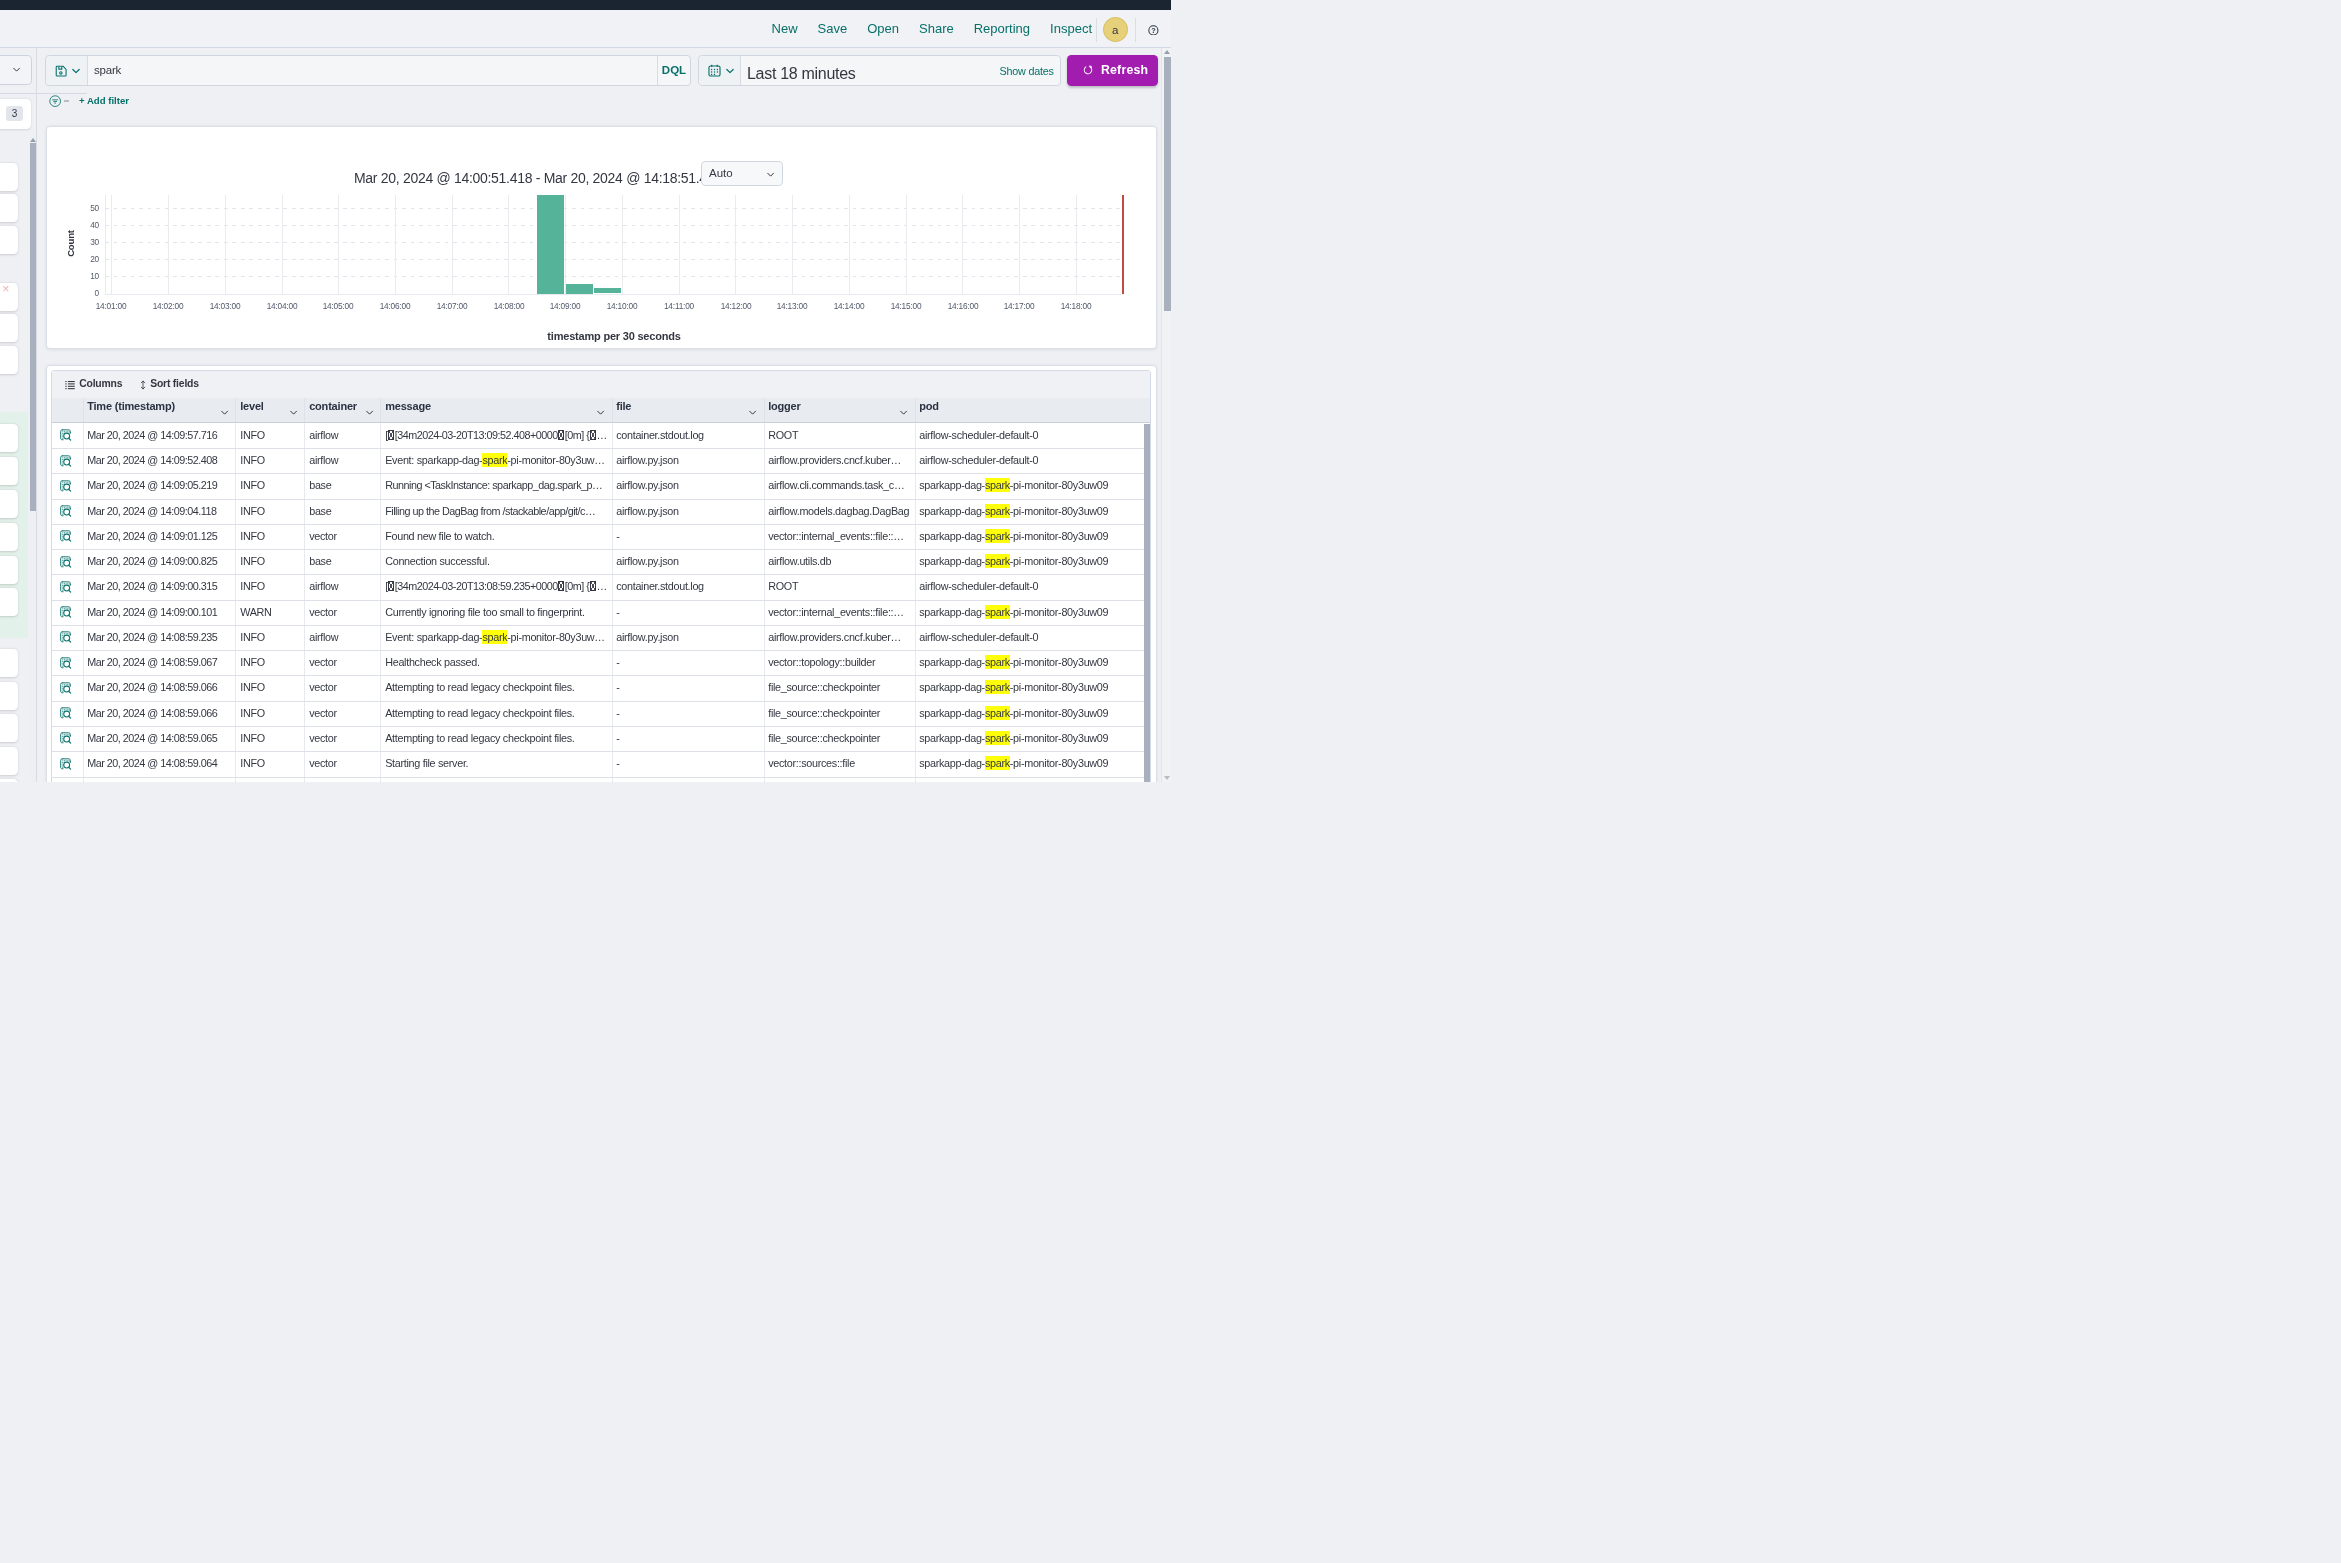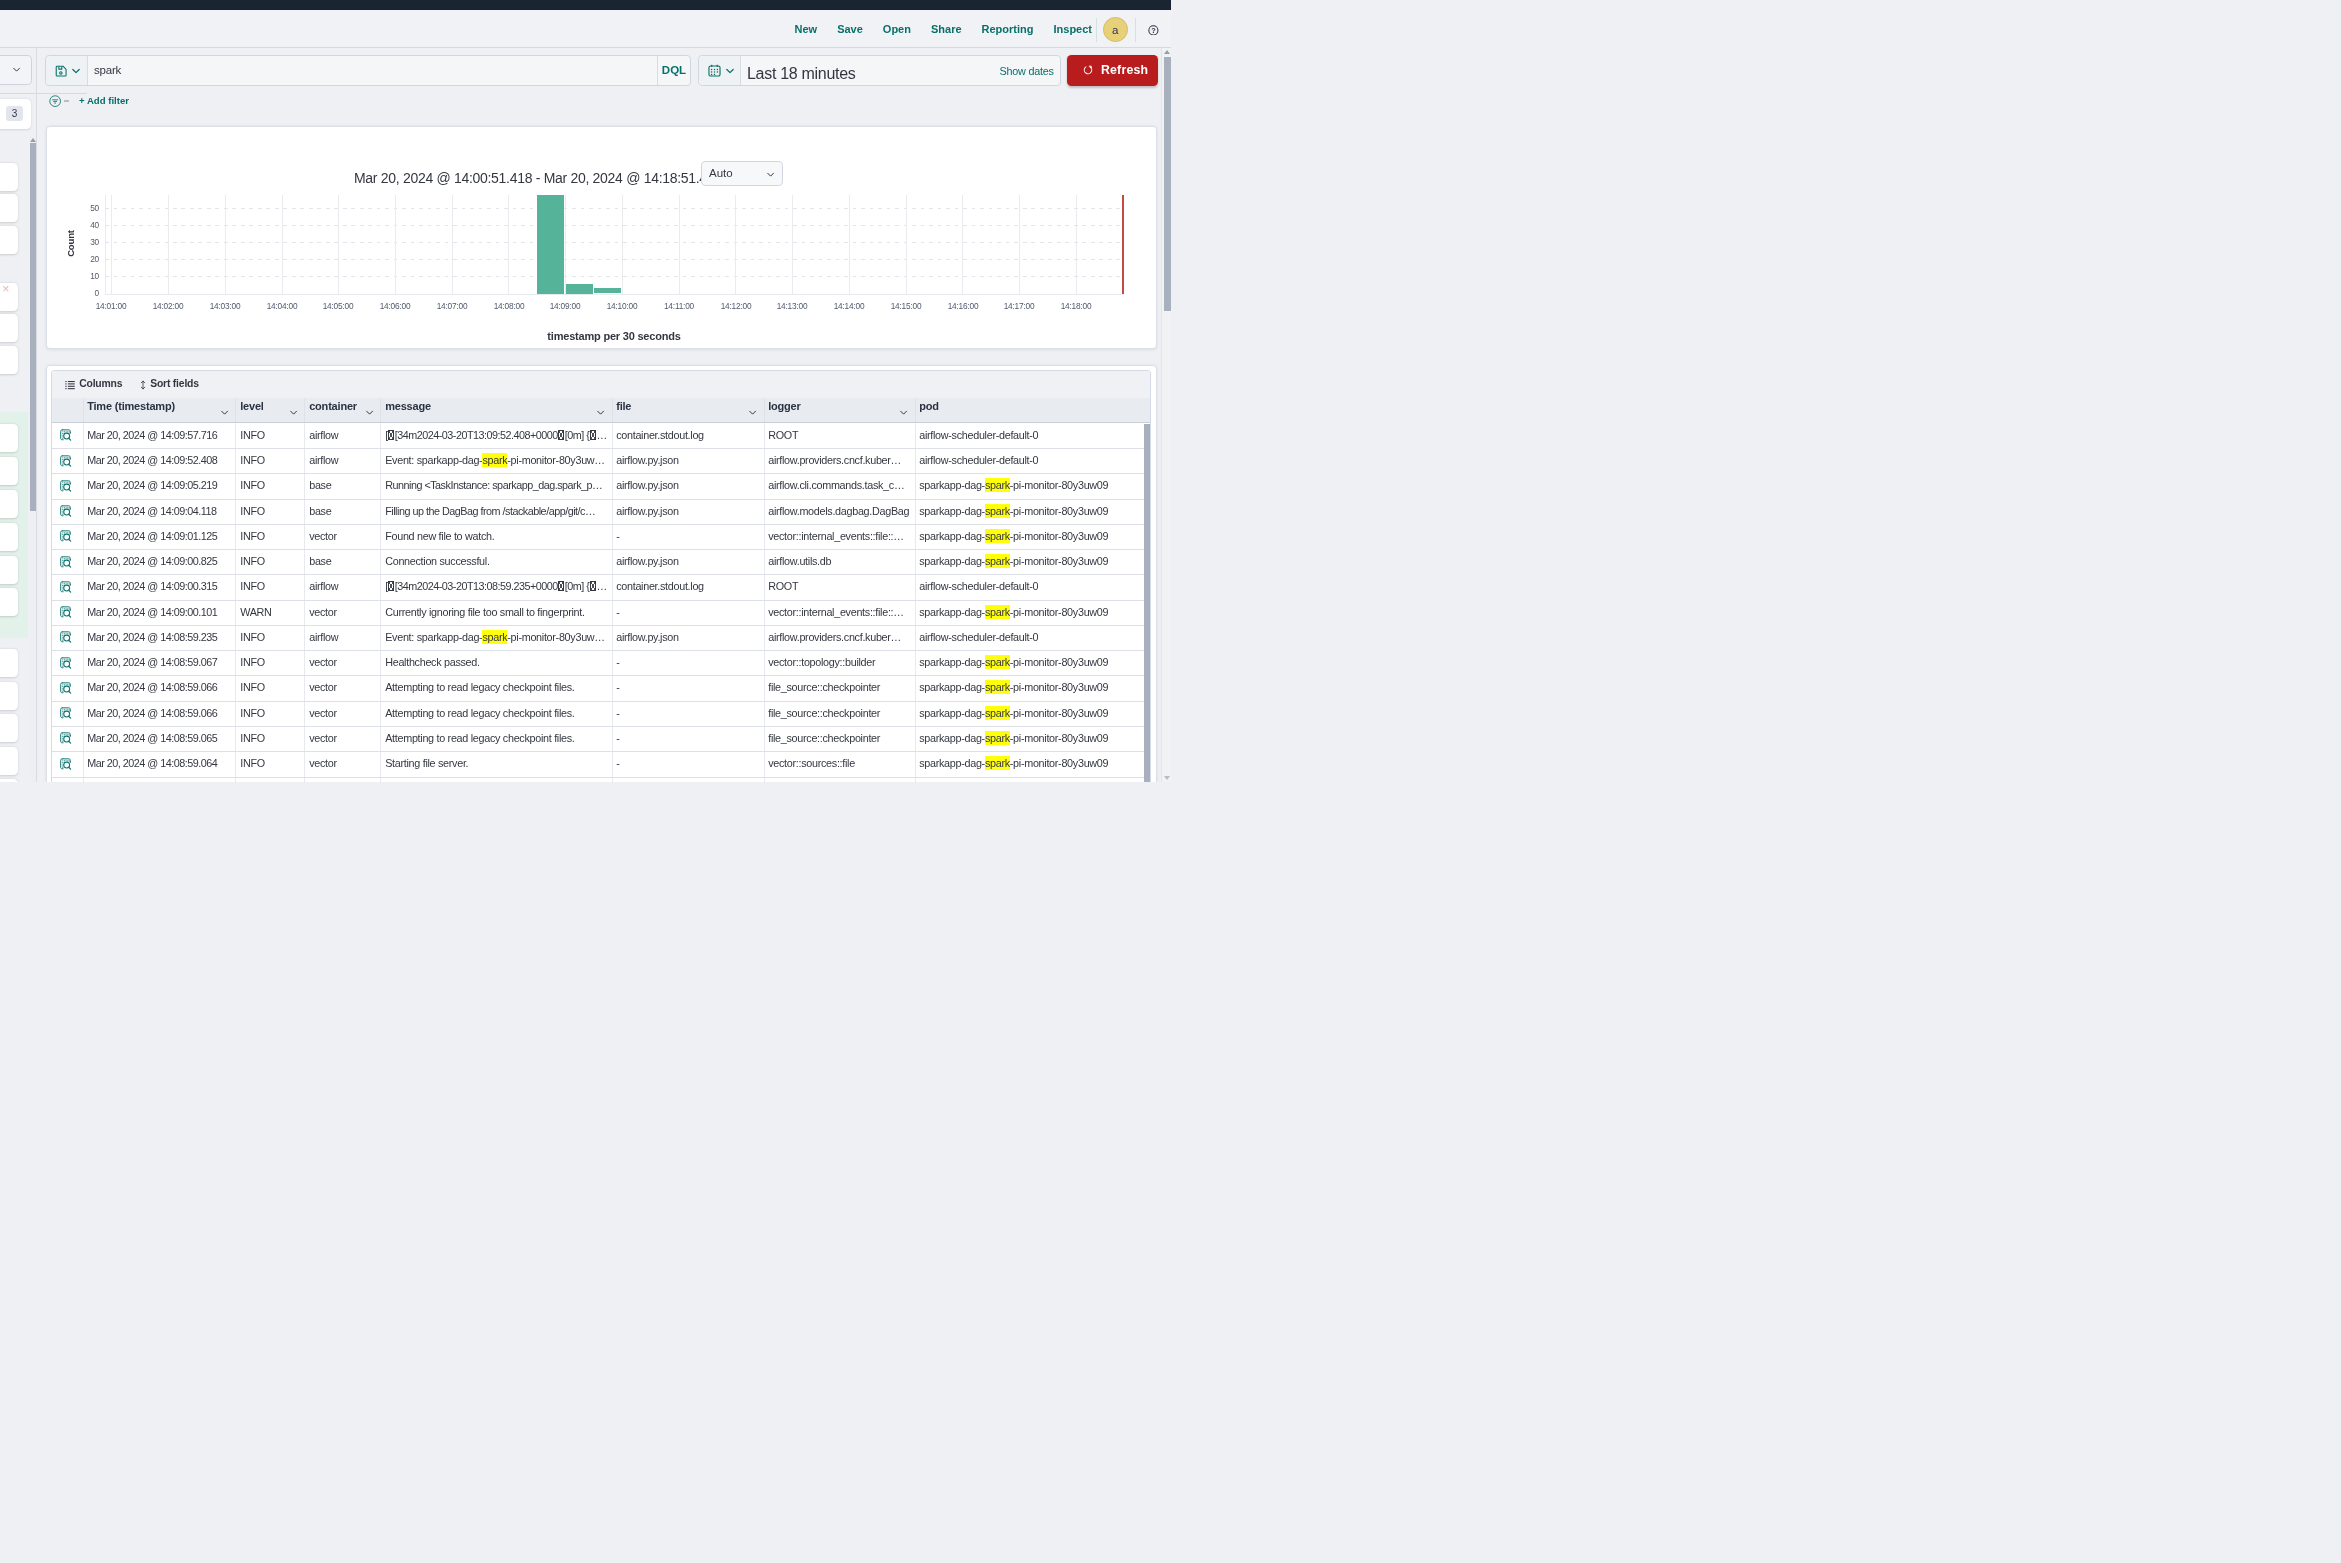--- a/index.html
+++ b/index.html
@@ -1,21 +1,21 @@
 <!DOCTYPE html>
 <html style="font-size:12.3px"><head><meta charset="utf-8">
 <style>
 * { margin:0; padding:0; box-sizing:border-box; }
 html,body { width:1171px; height:782px; overflow:hidden; }
 body { font-family:"Liberation Sans", sans-serif; background:#eef0f4; position:relative; color:#343741; }
 .abs { position:absolute; }
 .topbar { left:0; top:0; width:1171px; height:10px; background:#1a2531; }
 .hdr { left:0; top:10px; width:1171px; height:38px; background:#f0f2f5; border-bottom:0.8px solid #d3dae6; }
 .menu { position:absolute; top:0; height:100%; display:flex; align-items:center; gap:20px; right:79px; }
-.menu a { color:#077069; font-size:11px; font-weight:700; text-decoration:none; }
+.menu a { color:#077069; font-size:13px; font-weight:400; text-decoration:none; }
 .vsep { position:absolute; top:7.7px; height:24px; width:0.8px; background:#d9dee5; }
 .avatar { position:absolute; left:1103px; top:7px; width:24.6px; height:24.6px; border-radius:50%; background:#e7d07a; border:0.8px solid #d9bd5f; color:#343741; font-size:11.5px; text-align:center; line-height:24px; }
 .help { position:absolute; left:1148px; top:14.6px; }
 
 .sb-sel { left:-15.4px; top:55px; width:47px; height:30px; background:#f2f4f7; border:0.8px solid #cdd3de; border-radius:4.6px; }
 .sb-sel svg { position:absolute; right:9.2px; top:9.2px; color:#343741; }
 .sb-div { left:0; top:93px; width:87px; height:0.8px; background:#d3dae6; }
 .sb-card3 { left:-15.4px; top:99px; width:46px; height:30px; background:#fff; border-radius:4.6px; box-shadow:0 0.8px 2.3px rgba(0,0,0,.12); }
 .badge3 { position:absolute; left:21px; top:7px; width:17.7px; height:15.4px; background:#e2e6ec; border-radius:3.1px; font-size:10px; text-align:center; line-height:15.4px; color:#343741; }
 .fcard { left:-10.8px; width:29px; background:#fff; border-radius:4.6px; box-shadow:0 0.8px 2.3px rgba(0,0,0,.15); height:28.4px; }
@@ -24,21 +24,21 @@
 .mainsep { left:36px; top:48px; width:0.8px; height:734px; background:#d8dce2; }
 
 .qbar { left:45px; top:55px; width:646px; height:31px; background:#f4f6f8; border:0.8px solid #cfd6e0; border-radius:4.6px; }
 .qaddon { position:absolute; left:0; top:0; width:42px; height:29px; border-right:0.8px solid #d7dce4; background:#eff2f5; border-radius:4.6px 0 0 4.6px; }
 .qtext { position:absolute; left:48px; top:7.7px; font-size:11.5px; letter-spacing:-0.2px; color:#343741; }
 .dql { position:absolute; right:0px; top:0; width:33px; height:29px; border-left:0.8px solid #d7dce4; font-size:11.5px; font-weight:600; color:#077069; text-align:center; line-height:29px; border-radius:0 4.6px 4.6px 0; }
 .dpick { left:698px; top:55px; width:363px; height:31px; background:#f4f6f8; border:0.8px solid #cfd6e0; border-radius:4.6px; }
 .daddon { position:absolute; left:0; top:0; width:42px; height:29px; border-right:0.8px solid #d7dce4; background:#eff2f5; border-radius:4.6px 0 0 4.6px; }
 .dtext { position:absolute; left:48px; top:8.5px; font-size:16px; letter-spacing:-0.3px; color:#343741; }
 .showdates { position:absolute; right:6.2px; top:8.5px; font-size:10.8px; letter-spacing:-0.2px; color:#077069; }
-.refresh { left:1067px; top:55px; width:91px; height:31px; background:#b91c1c; border-radius:4.6px; box-shadow:0 1.5px 2.3px rgba(0,0,0,.2); color:#fff; }
+.refresh { left:1067px; top:55px; width:91px; height:31px; background:#a21caf; border-radius:4.6px; box-shadow:0 1.5px 2.3px rgba(0,0,0,.2); color:#fff; }
 .refresh .rtxt { position:absolute; left:34px; top:7.7px; font-size:12.3px; font-weight:600; letter-spacing:0.2px; }
 .refresh svg { position:absolute; left:16px; top:10.4px; }
 .addfilter { left:45px; top:90px; height:21.5px; }
 .af-ico { position:absolute; left:3.8px; top:4.6px; }
 .af-dash { position:absolute; left:18.5px; top:10px; width:5.4px; height:1.5px; background:#b6bdc9; }
 .af-text { position:absolute; left:34px; top:4.6px; font-size:9.6px; font-weight:700; color:#077069; white-space:nowrap; }
 
 .panel { background:#fff; border:0.8px solid #dadfe7; border-radius:3.8px; box-shadow:0 0.8px 3.1px rgba(0,0,0,.08); }
 .chartpanel { left:46px; top:126px; width:1111px; height:223px; }
 .tablepanel { left:46px; top:365px; width:1111px; height:431px; }

